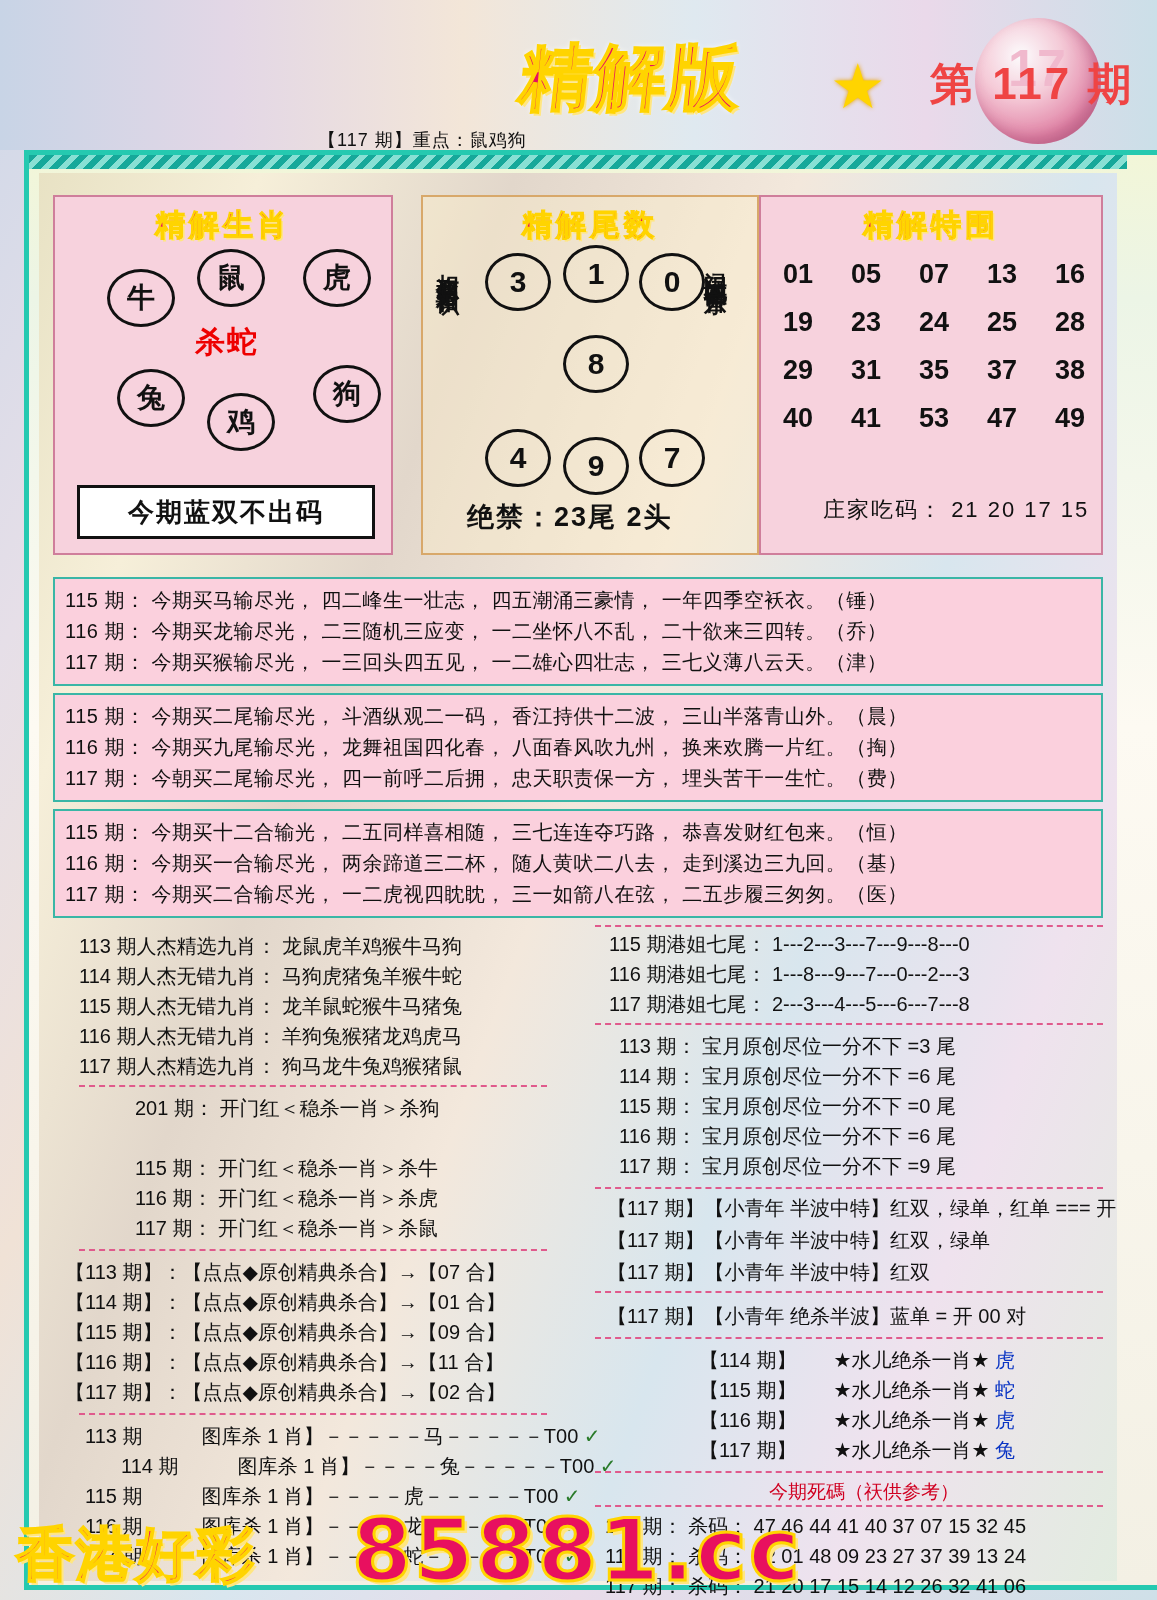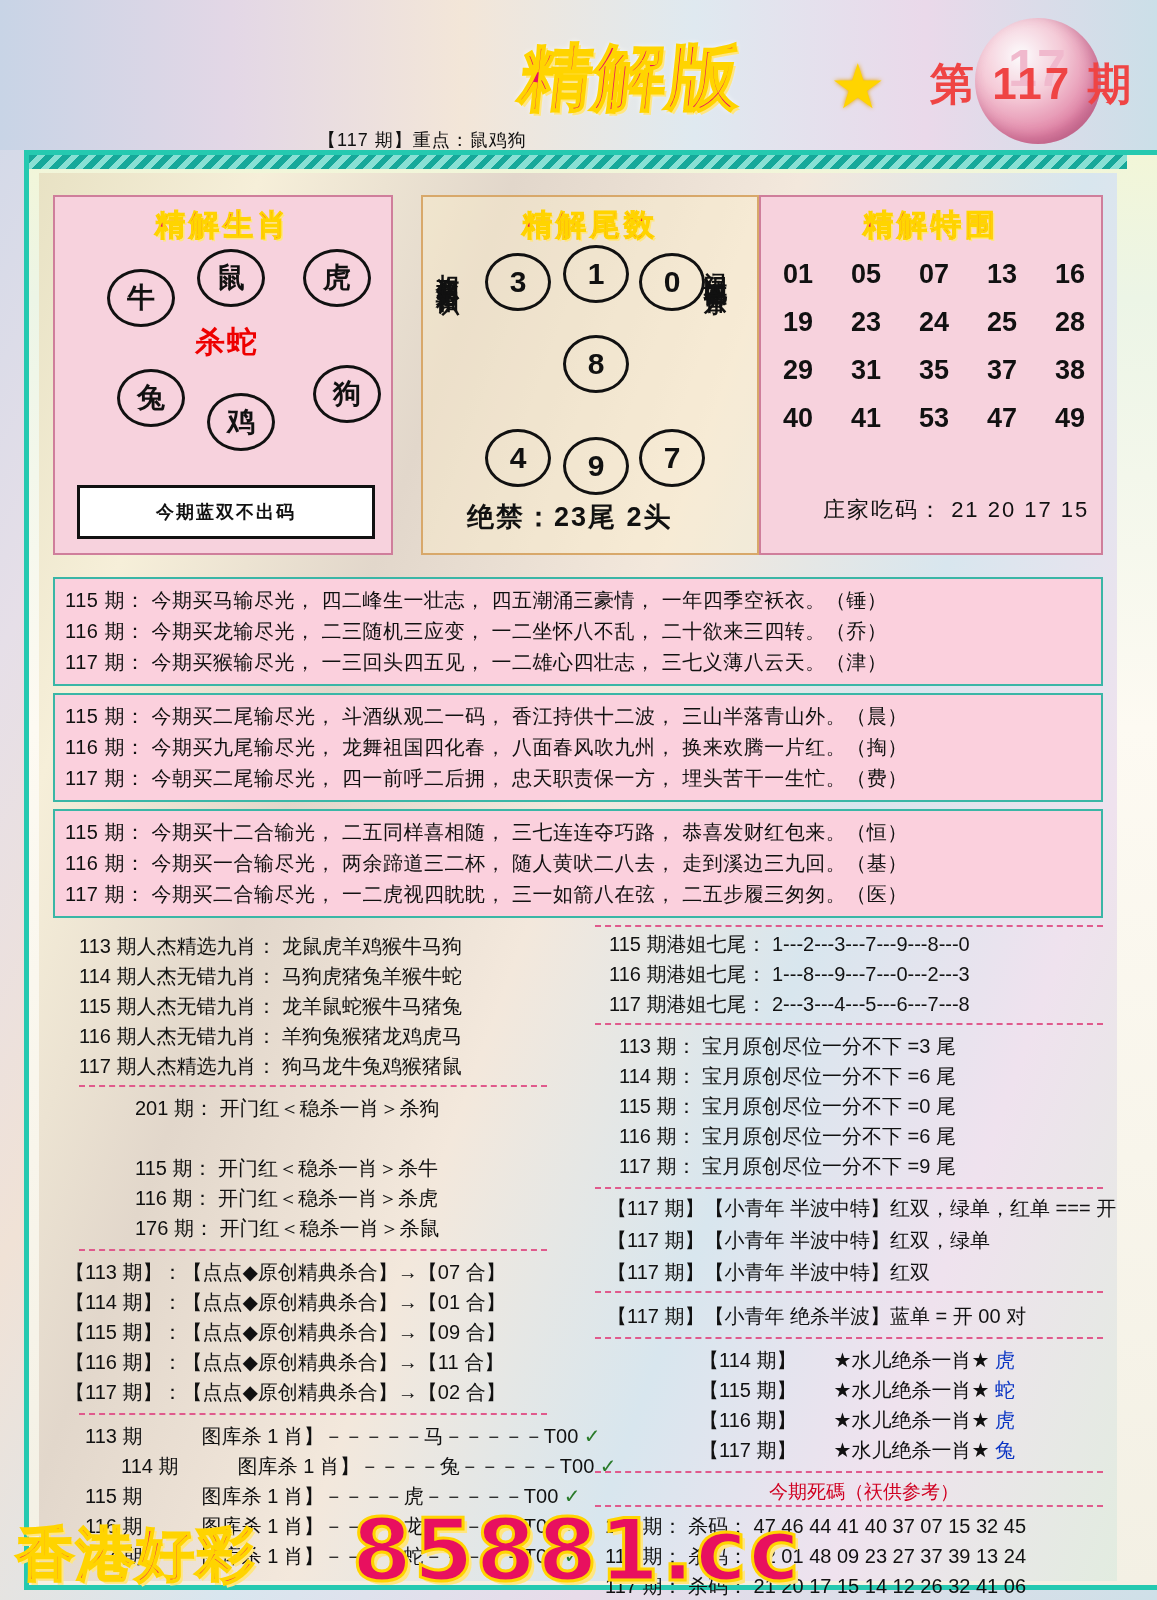--- a/index.html
+++ b/index.html
@@ -46,21 +46,21 @@
   .p3{left:720px;top:22px;width:344px;height:360px;background:#f7d2dd;border:2px solid #cf7e9b;}
   .ptitle{text-align:center;font-size:30px;font-weight:bold;padding-top:8px;
     color:#e8105f;-webkit-text-stroke:1px #ffd400;text-shadow:2px 2px 0 #ffe680;letter-spacing:4px;
     font-family:"DejaVu Sans","Liberation Sans",sans-serif;}
   .zodiac{position:absolute;width:62px;height:52px;border:3px solid #111;border-radius:50%;
     display:flex;align-items:center;justify-content:center;font-size:28px;font-weight:bold;color:#111;
     background:transparent;}
   .kill{position:absolute;font-size:30px;font-weight:bold;color:#e00;letter-spacing:2px;}
   .bluebox{position:absolute;left:22px;top:288px;width:292px;height:48px;border:3px solid #111;
     background:#fff;display:flex;align-items:center;justify-content:center;
-    font-size:18px;font-weight:bold;color:#111;letter-spacing:2px;}
+    font-size:26px;font-weight:bold;color:#111;letter-spacing:2px;}
   .numcircle{position:absolute;width:60px;height:52px;border:3px solid #111;border-radius:50%;
     display:flex;align-items:center;justify-content:center;font-size:30px;font-weight:bold;color:#111;}
   .vtext{position:absolute;writing-mode:vertical-rl;font-size:23px;font-weight:bold;color:#111;line-height:30px;letter-spacing:3px;}
   .grid-num{position:absolute;font-size:27px;font-weight:bold;color:#111;}
   .eatline{position:absolute;left:62px;top:298px;font-size:22px;font-weight:normal;color:#111;letter-spacing:2px;}
 
   
   .tblock{position:absolute;left:14px;width:1050px;box-sizing:border-box;
     background:#fbd0dd;border:2px solid #3ab6a6;padding:6px 10px;}
   .tline{font-size:20px;color:#111;line-height:31px;white-space:nowrap;letter-spacing:.5px;}
@@ -179,21 +179,21 @@
     <div class="ll" style="left:40px;top:758px;">113 期人杰精选九肖： 龙鼠虎羊鸡猴牛马狗</div>
     <div class="ll" style="left:40px;top:788px;">114 期人杰无错九肖： 马狗虎猪兔羊猴牛蛇</div>
     <div class="ll" style="left:40px;top:818px;">115 期人杰无错九肖： 龙羊鼠蛇猴牛马猪兔</div>
     <div class="ll" style="left:40px;top:848px;">116 期人杰无错九肖： 羊狗兔猴猪龙鸡虎马</div>
     <div class="ll" style="left:40px;top:878px;">117 期人杰精选九肖： 狗马龙牛兔鸡猴猪鼠</div>
 
     <div class="dash" style="left:40px;top:912px;width:468px;"></div>
     <div class="ll" style="left:96px;top:920px;">201 期： 开门红＜稳杀一肖＞杀狗</div>
     <div class="ll" style="left:96px;top:980px;">115 期： 开门红＜稳杀一肖＞杀牛</div>
     <div class="ll" style="left:96px;top:1010px;">116 期： 开门红＜稳杀一肖＞杀虎</div>
-    <div class="ll" style="left:96px;top:1040px;">176 期： 开门红＜稳杀一肖＞杀鼠</div>
+    <div class="ll" style="left:96px;top:1040px;">117 期： 开门红＜稳杀一肖＞杀鼠</div>
     <div class="dash" style="left:40px;top:1076px;width:468px;"></div>
 
     <div class="ll" style="left:26px;top:1084px;">【113 期】：【点点◆原创精典杀合】→【07 合】</div>
     <div class="ll" style="left:26px;top:1114px;">【114 期】：【点点◆原创精典杀合】→【01 合】</div>
     <div class="ll" style="left:26px;top:1144px;">【115 期】：【点点◆原创精典杀合】→【09 合】</div>
     <div class="ll" style="left:26px;top:1174px;">【116 期】：【点点◆原创精典杀合】→【11 合】</div>
     <div class="ll" style="left:26px;top:1204px;">【117 期】：【点点◆原创精典杀合】→【02 合】</div>
     <div class="dash" style="left:40px;top:1240px;width:468px;"></div>
 
     <div class="ll" style="left:46px;top:1248px;">

